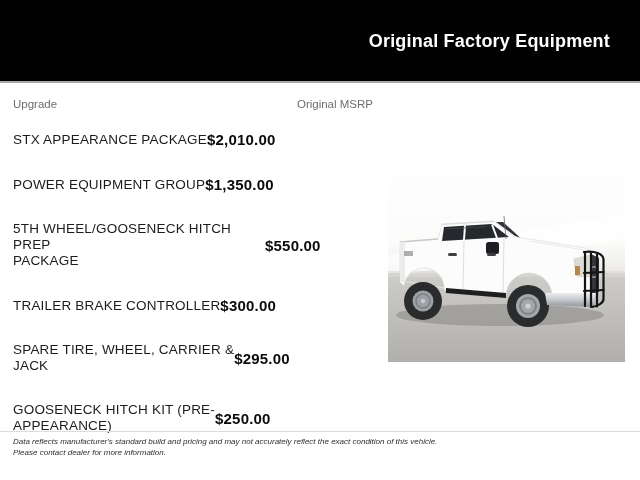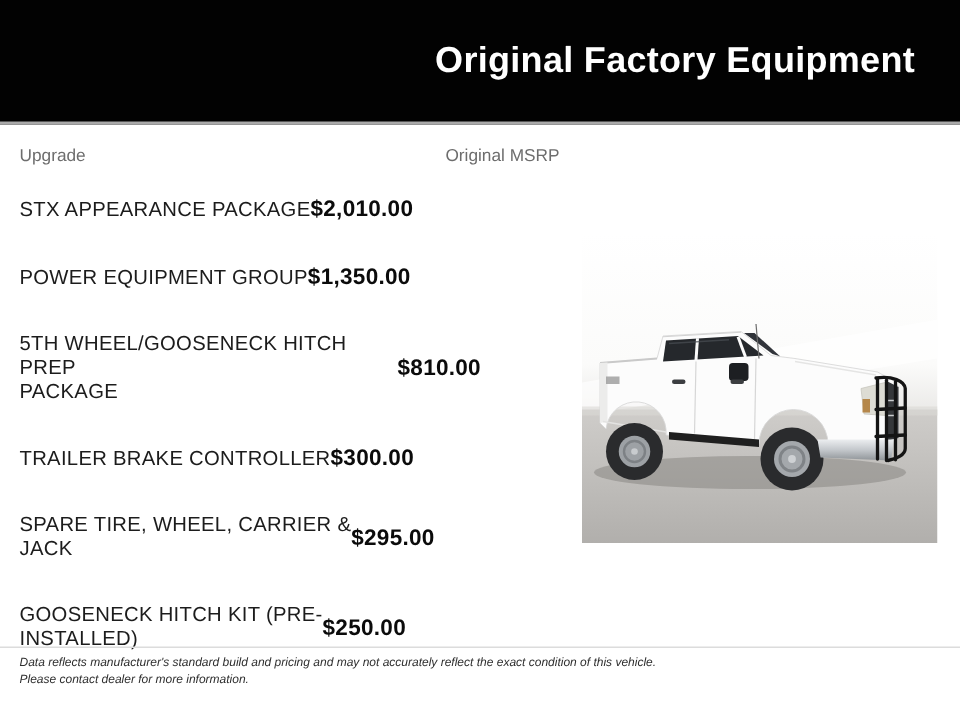--- a/index.html
+++ b/index.html
@@ -8,21 +8,21 @@
     width:640px; height:480px; position:relative; overflow:hidden;
     background:#ffffff;
     font-family:"Liberation Sans", sans-serif;
   }
   .header-bar {
     position:absolute; left:0; top:0; width:640px; height:83px;
     background:#020202; border-bottom:2px solid #a9a9a9;
   }
   .page-title {
     position:absolute; right:30px; top:50%; transform:translateY(-50%);
-    margin:0; color:#ffffff; font-size:24px; font-weight:bold; letter-spacing:0.2px;
+    margin:0; color:#ffffff; font-size:18px; font-weight:bold; letter-spacing:0.2px;
     white-space:nowrap;
   }
   .equip-table { position:absolute; left:10px; top:85px; width:363px; }
   .thead {
     display:flex; justify-content:space-between; align-items:baseline;
     padding:13px 0 7px 0; font-size:11.5px; color:#6d6d6d;gap:40px;
   }
   .thead .col-upgrade { padding-left:3px; }
   .row {
     display:flex; justify-content:flex-start; align-items:center;
@@ -69,39 +69,39 @@
         <div class="label">
           <div>POWER EQUIPMENT GROUP</div>
         </div>
         <div class="price">$1,350.00</div>
       </div>
       <div class="row">
         <div class="label">
           <div>5TH WHEEL/GOOSENECK HITCH PREP</div>
           <div>PACKAGE</div>
         </div>
-        <div class="price">$810.00</div>
+        <div class="price">$550.00</div>
       </div>
       <div class="row">
         <div class="label">
           <div>TRAILER BRAKE CONTROLLER</div>
         </div>
         <div class="price">$300.00</div>
       </div>
       <div class="row">
         <div class="label">
           <div>SPARE TIRE, WHEEL, CARRIER &amp;</div>
           <div>JACK</div>
         </div>
         <div class="price">$295.00</div>
       </div>
       <div class="row">
         <div class="label">
           <div>GOOSENECK HITCH KIT (PRE-</div>
-          <div>INSTALLED)</div>
+          <div>APPEARANCE)</div>
         </div>
         <div class="price">$250.00</div>
       </div>
     </div>
 </section>
 
 <figure class="vehicle-photo">
   <svg viewBox="0 0 237 207" width="237" height="207" aria-hidden="true">
     <defs>
       <linearGradient id="wall" x1="0" y1="0" x2="0" y2="1">

